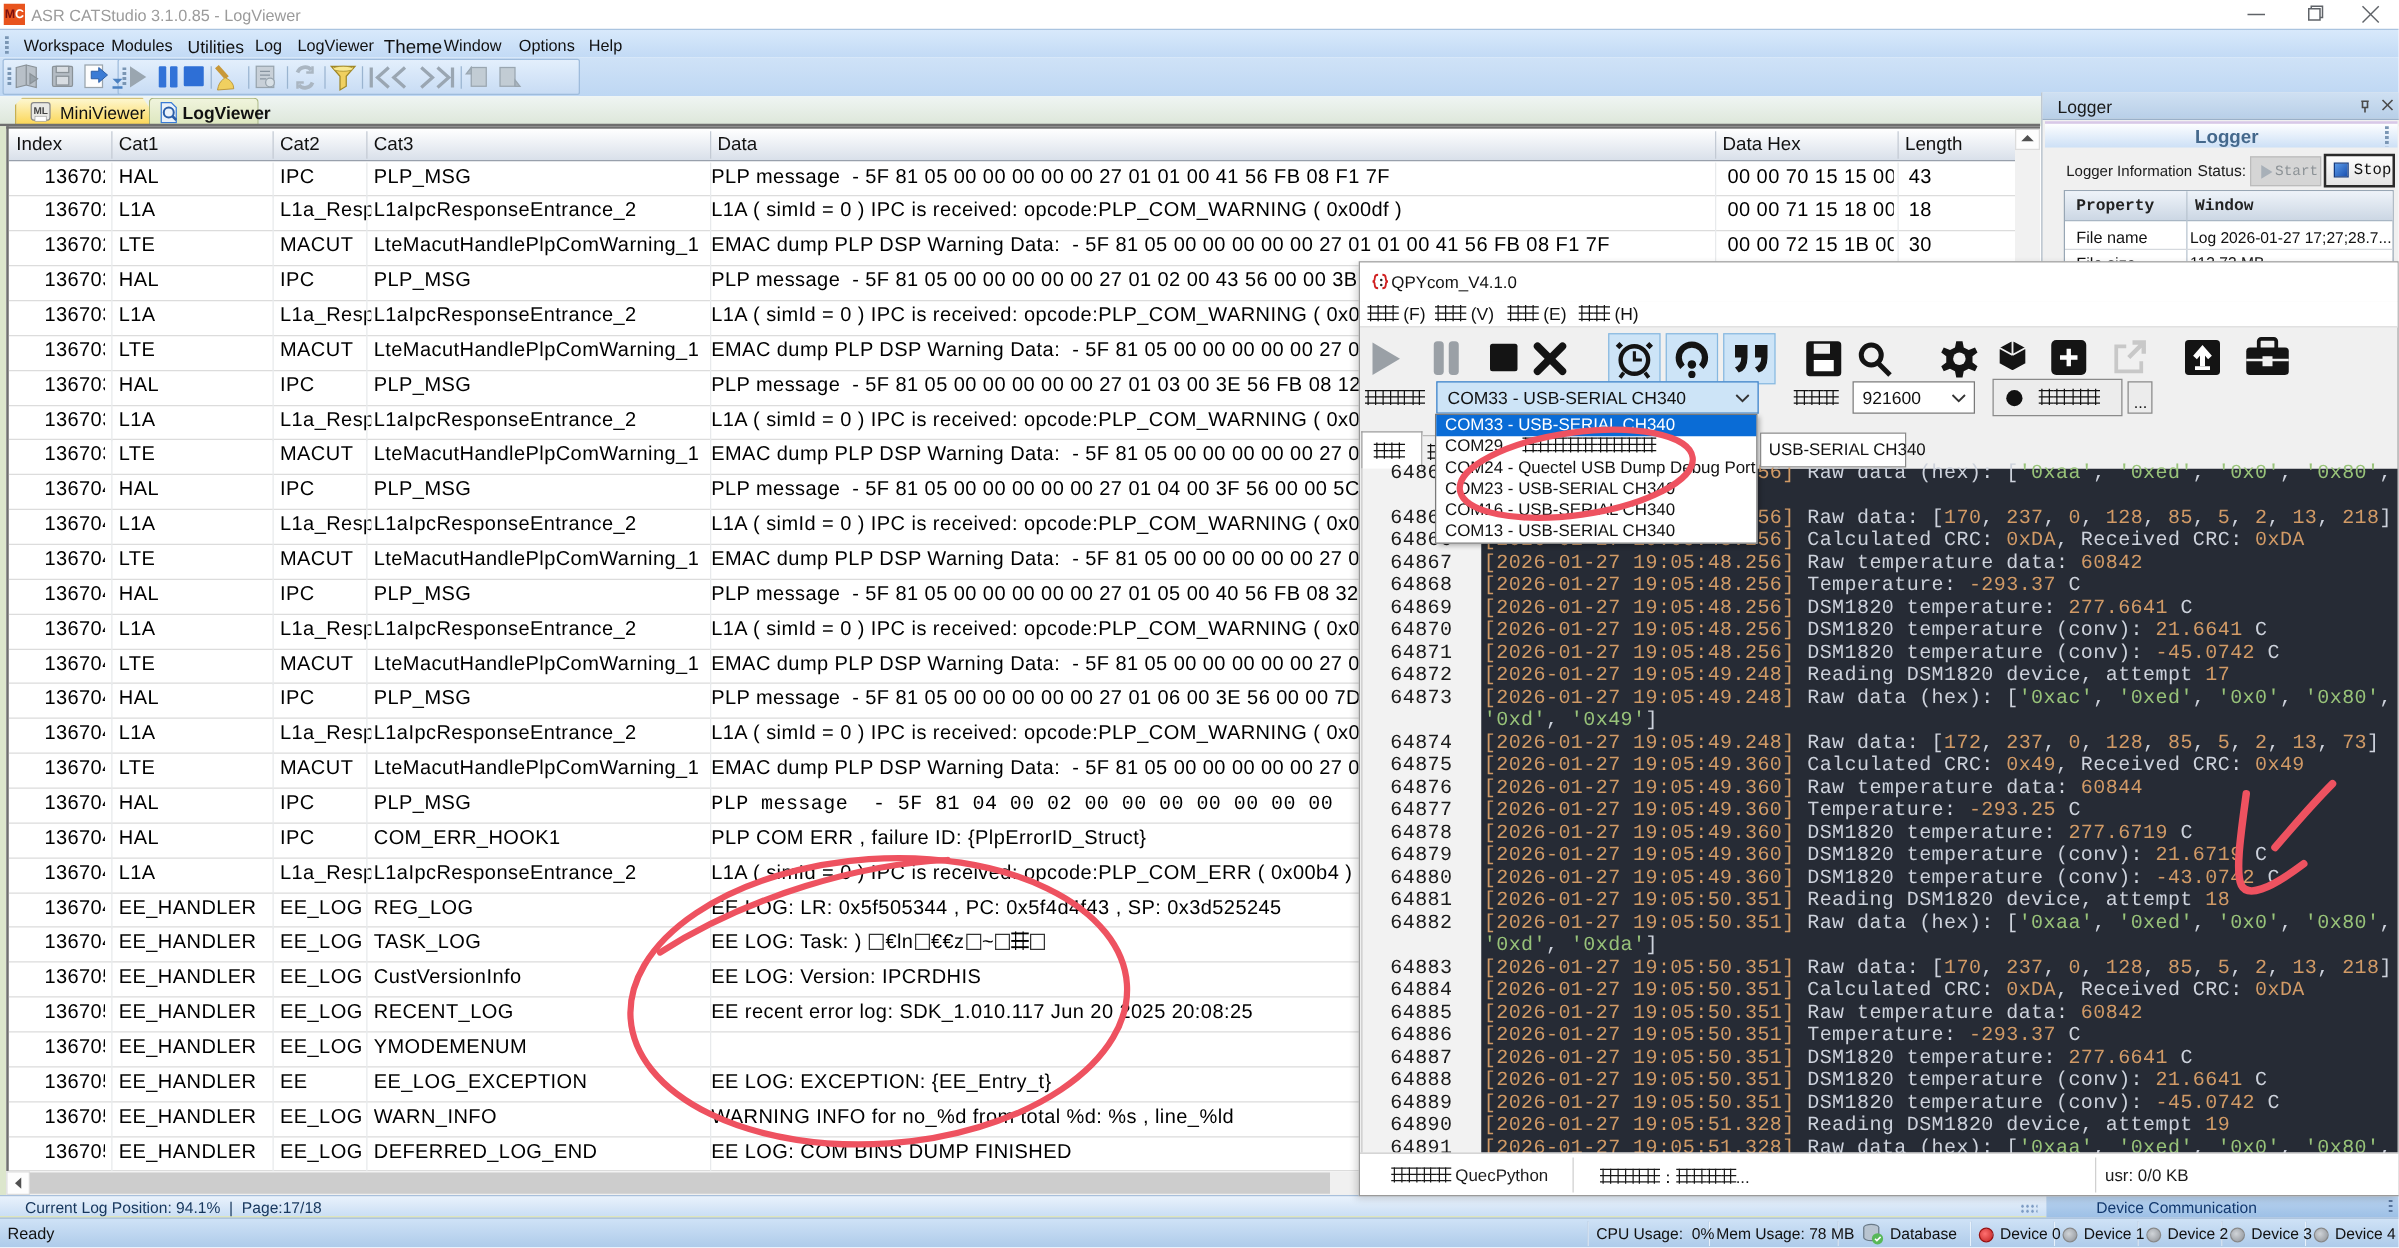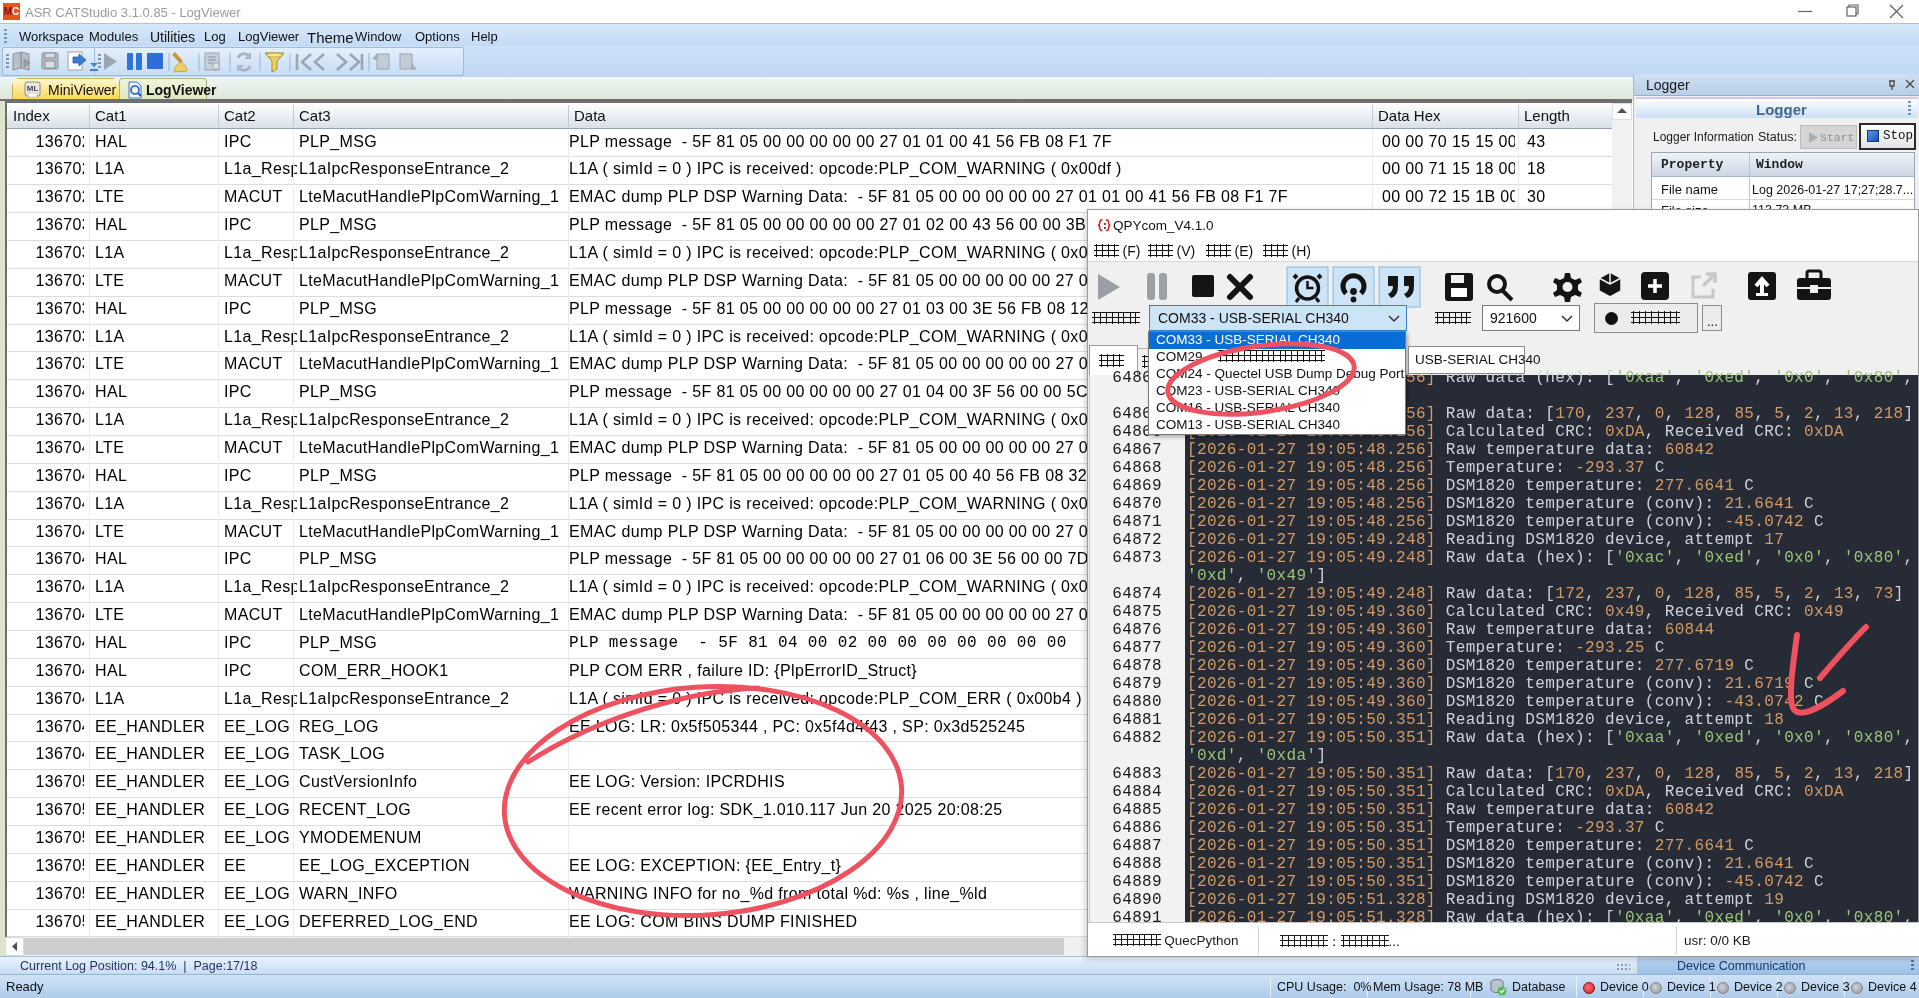--- a/index.html
+++ b/index.html
@@ -440,20 +440,21 @@
 <div class="abs" style="left:286px;top:0;width:1px;height:28px;background:#e8eaec;"></div>
 <div class="abs" style="left:561px;top:0;width:1px;height:28px;background:#e8eaec;"></div>
 <div class="abs" style="left:1365px;top:0;width:1px;height:28px;background:#e8eaec;"></div>
 <div class="abs" style="left:1511px;top:0;width:1px;height:28px;background:#e8eaec;"></div>
 </div>
 <div class="abs" style="left:0;top:639.4px;width:1605px;height:27.86px;border-bottom:1px solid #dcdcdc;font-size:16px;letter-spacing:0.35px;color:#000;">
 <div class="abs" style="left:0;top:3px;width:77px;text-align:right;overflow:hidden;white-space:nowrap;"><span style="display:inline-block;margin-right:-7px;">136704</span></div>
 <div class="abs" style="left:88px;top:3px;width:120px;overflow:hidden;white-space:nowrap;">EE_HANDLER</div>
 <div class="abs" style="left:217px;top:3px;width:73px;overflow:hidden;white-space:nowrap;">EE_LOG</div>
 <div class="abs" style="left:292px;top:3px;width:268px;overflow:hidden;white-space:nowrap;">TASK_LOG</div>
+<div class="abs" style="left:562px;top:3px;width:800px;overflow:hidden;white-space:nowrap;">EE LOG: Task: ) <span class="tofu"></span>€ln<span class="tofu"></span>€€z<span class="tofu"></span>~<span class="tofu"></span><i class="cj"></i><span class="tofu"></span></div>
 <div class="abs" style="left:82px;top:0;width:1px;height:28px;background:#e8eaec;"></div>
 <div class="abs" style="left:211px;top:0;width:1px;height:28px;background:#e8eaec;"></div>
 <div class="abs" style="left:286px;top:0;width:1px;height:28px;background:#e8eaec;"></div>
 <div class="abs" style="left:561px;top:0;width:1px;height:28px;background:#e8eaec;"></div>
 <div class="abs" style="left:1365px;top:0;width:1px;height:28px;background:#e8eaec;"></div>
 <div class="abs" style="left:1511px;top:0;width:1px;height:28px;background:#e8eaec;"></div>
 </div>
 <div class="abs" style="left:0;top:667.3px;width:1605px;height:27.86px;border-bottom:1px solid #dcdcdc;font-size:16px;letter-spacing:0.35px;color:#000;">
 <div class="abs" style="left:0;top:3px;width:77px;text-align:right;overflow:hidden;white-space:nowrap;"><span style="display:inline-block;margin-right:-7px;">136705</span></div>
 <div class="abs" style="left:88px;top:3px;width:120px;overflow:hidden;white-space:nowrap;">EE_HANDLER</div>

